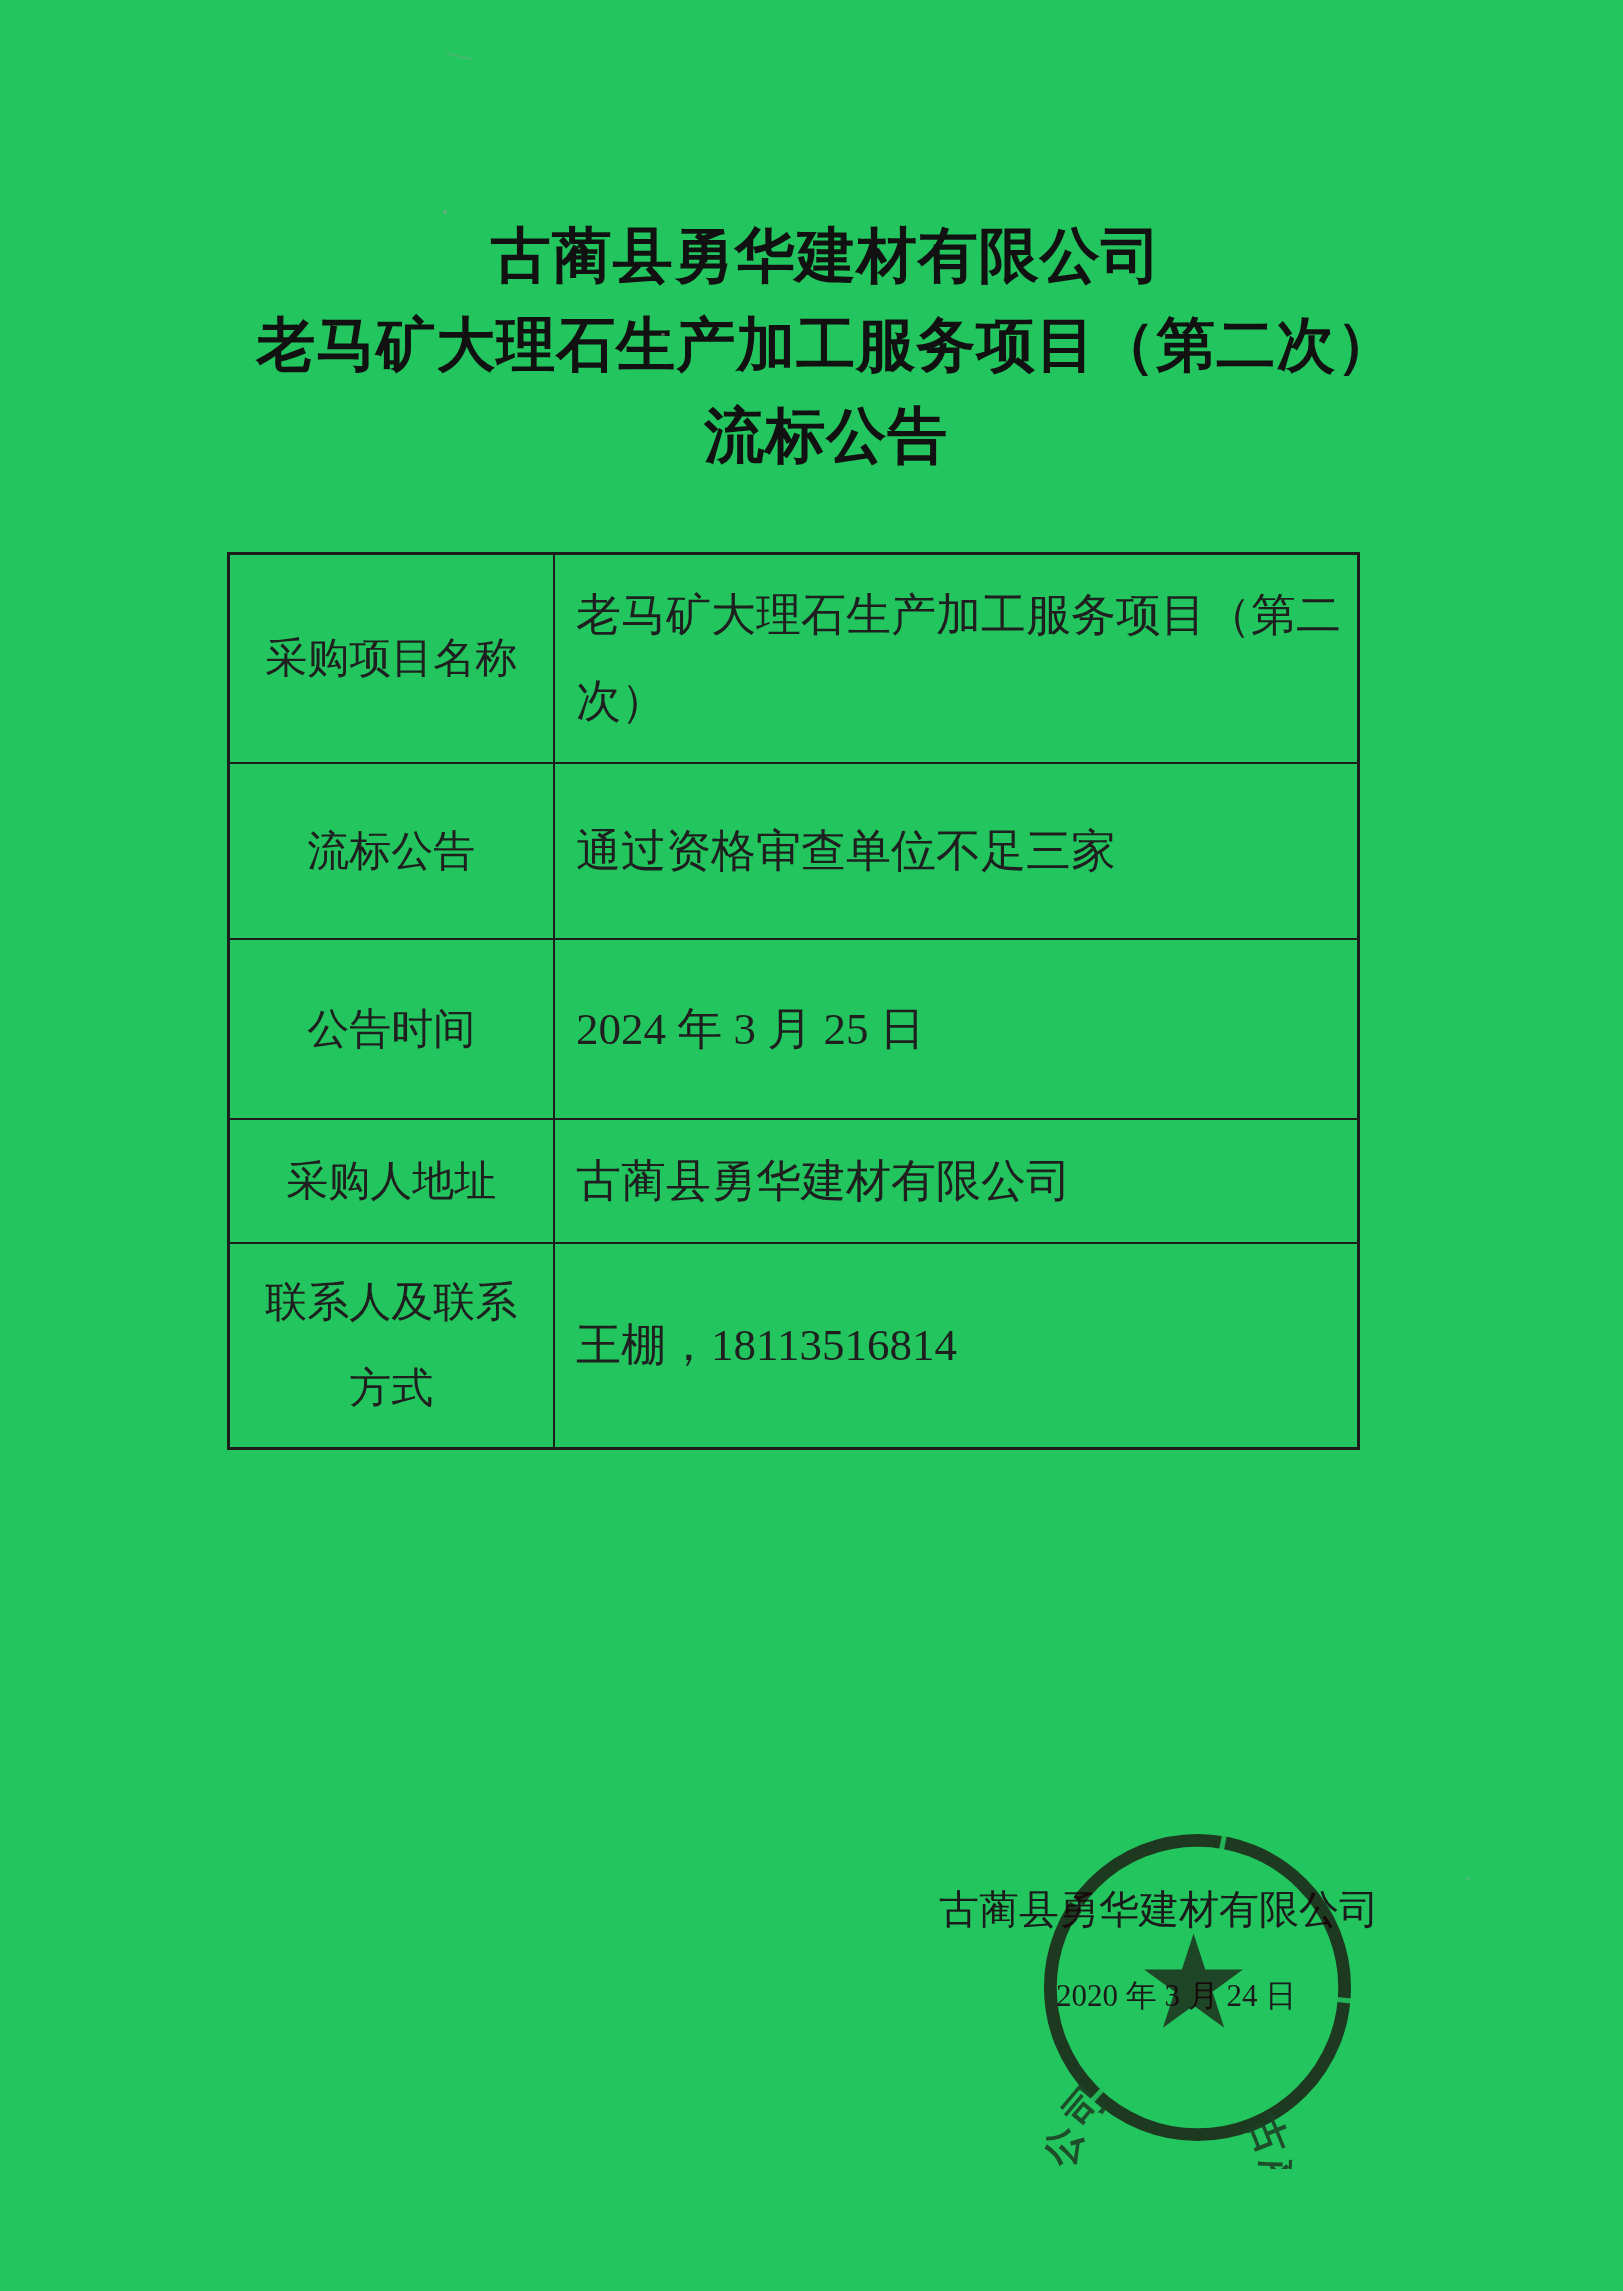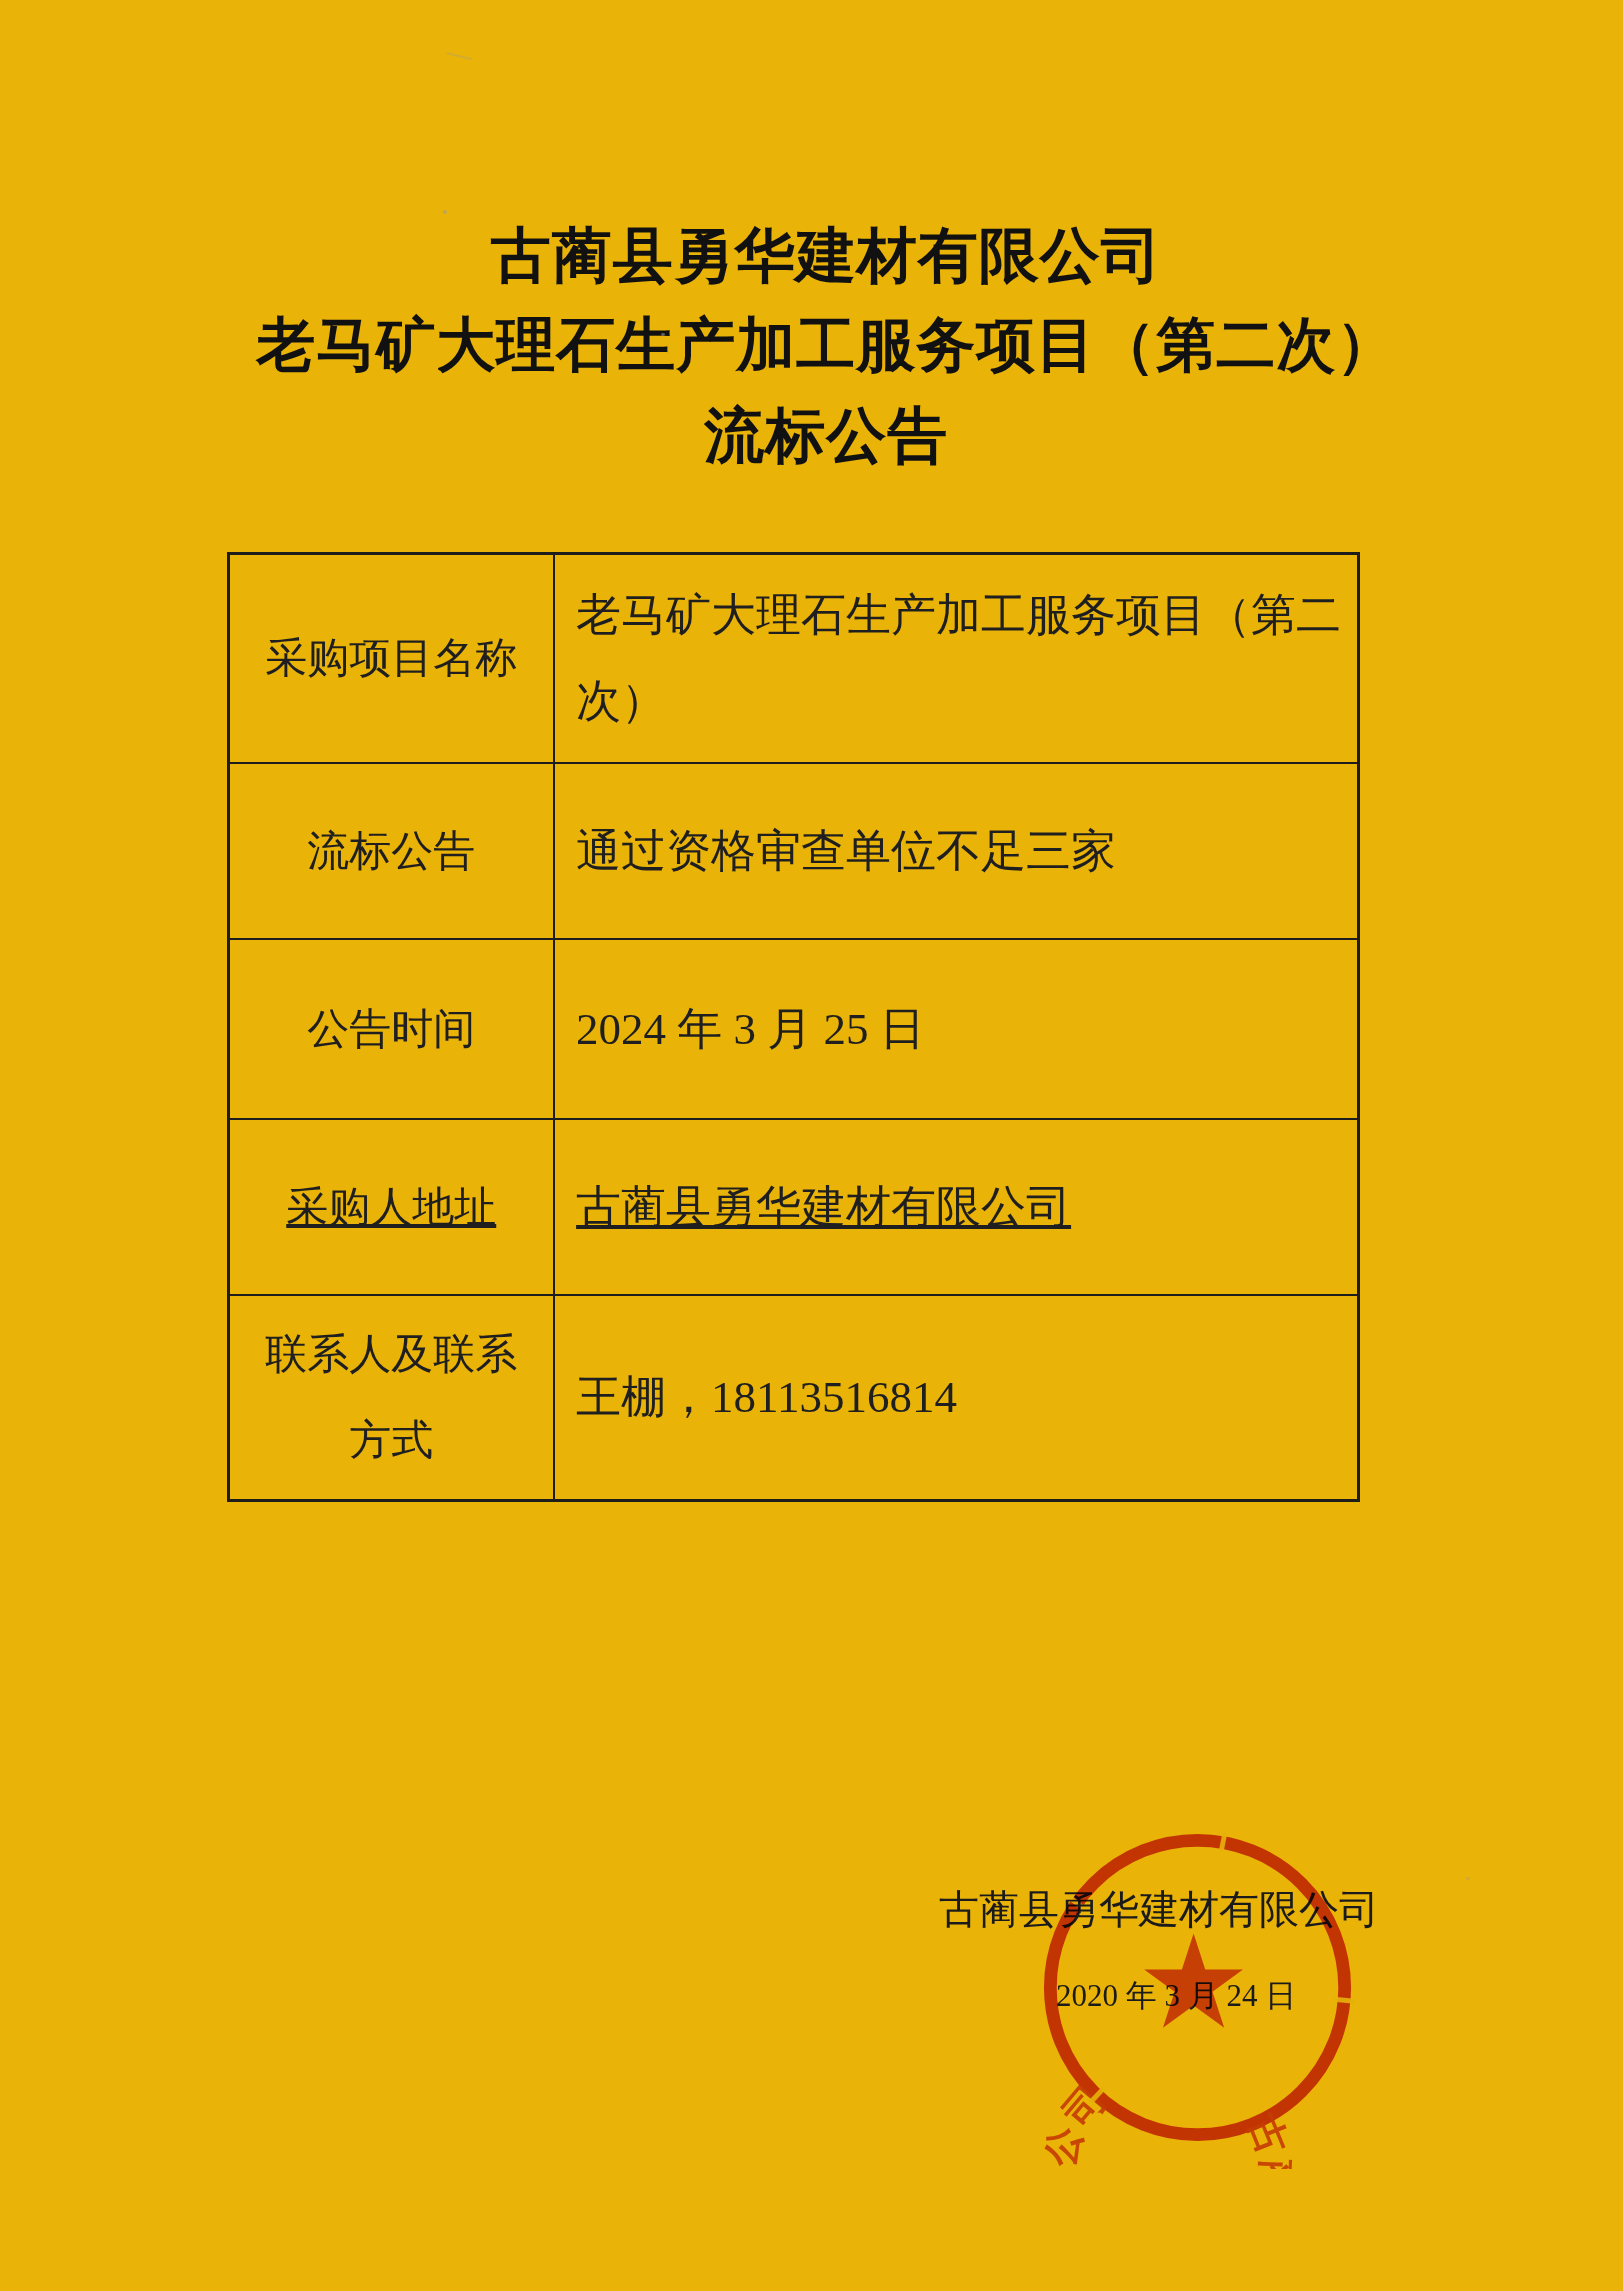--- a/index.html
+++ b/index.html
@@ -1,20 +1,20 @@
 <!DOCTYPE html>
 <html><head>
 <meta charset="utf-8">
 <style>
   html,body{margin:0;padding:0;background:#ffffff;}
   .page{
     position:relative;
     width:1623px;height:2292px;
     margin:0 auto;
-    background:#eab308;
+    background:#22c55e;
     overflow:hidden;
     font-family:"Liberation Serif","DejaVu Serif",serif;
     color:#1c1c1c;
   }
   
   .title-block{
     position:absolute;
     left:14.7px;top:225px;width:1623px;
     text-align:center;
     font-family:"Liberation Sans","DejaVu Sans",sans-serif;
@@ -41,21 +41,21 @@
     width:325px;text-align:center;
     font-size:42px;padding:0 28px;
   }
   td.val{
     padding-left:21.6px;padding-right:11.8px;text-align:left;
   }
   tr.r1{height:200px;}
   tr.r2{height:209px;}
   tr.r3{height:176px;}
   tr.r4{height:180px;}
-  tr.r5{height:176px;text-decoration:underline;}
+  tr.r5{height:124px;}
   tr.r6{height:206px;}
   
   .sig-company{
     position:absolute;left:939px;top:1888px;
     font-size:40px;letter-spacing:0px;color:#1b1b1b;line-height:43px;
   }
   .sig-date{
     position:absolute;left:1056px;top:1972px;
     font-size:31px;color:#1b1b1b;line-height:47px;
   }

